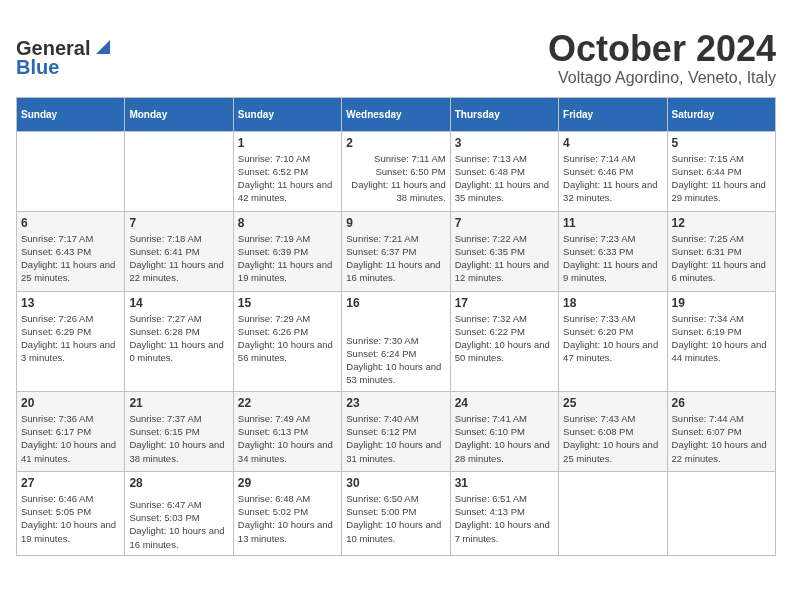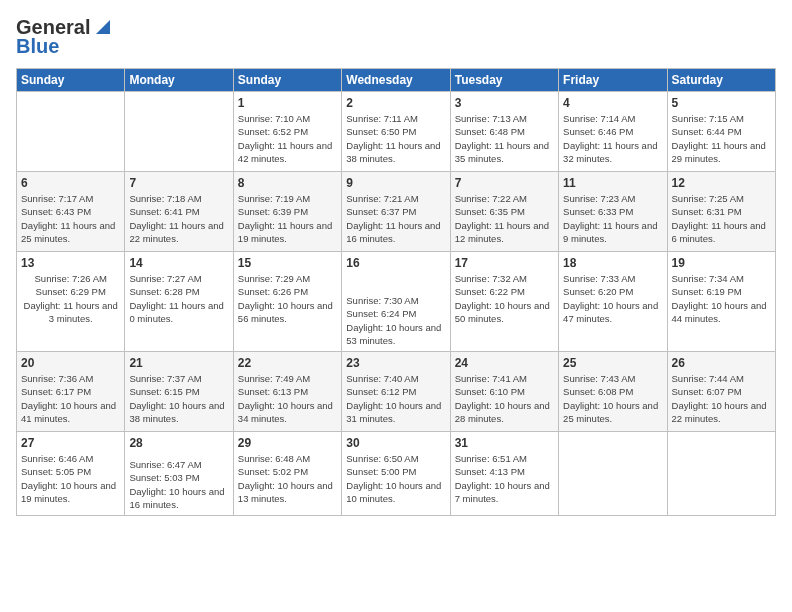--- a/index.html
+++ b/index.html
@@ -8,20 +8,21 @@
       background: #fff;
       width: 792px;
       min-height: 612px;
       padding: 16px;
     }
     .header {
       display: flex;
       justify-content: space-between;
       align-items: center;
       margin-bottom: 10px;
+      margin-top: 13px;
     }
     .logo {
       display: flex;
       flex-direction: column;
       align-items: flex-start;
     }
     .title-block {
       text-align: right;
     }
     .month-title {
@@ -35,23 +36,23 @@
       color: #555;
     }
     table {
       width: 100%;
       border-collapse: collapse;
       table-layout: fixed;
     }
     thead tr th {
       background-color: #2a6ab5;
       color: #fff;
-      font-size: 12px;
+      font-size: 10px;
       font-weight: bold;
-      padding: 4px 4px;
+      padding: 11px 4px;
       text-align: left;
       border: 1px solid #c0c0c0;
     }
     tbody tr td {
       border: 1px solid #c0c0c0;
       vertical-align: top;
       padding: 4px;
       font-size: 10px;
       color: #333;
       height: 80px;
@@ -81,47 +82,51 @@
 <div class="header">
   <div class="logo">
     <div style="display:flex; align-items:center;">
       <span style="font-size:20px; font-weight:bold; color:#333;">General</span>
       <svg width="18" height="18" viewBox="0 0 18 18" style="margin-left:2px; margin-top:-2px;">
         <polygon points="4,16 18,16 18,2" fill="#2a6ab5"></polygon>
       </svg>
     </div>
     <span style="font-size:20px; font-weight:bold; color:#2a6ab5; margin-top:-4px;">Blue</span>
   </div>
+  <div class="title-block">
+    <div class="month-title">October 2024</div>
+    <div class="location-title">Voltago Agordino, Veneto, Italy</div>
+  </div>
 </div>
 
 <table>
   <thead>
     <tr id="header-row">
         <th>Sunday</th>
         <th>Monday</th>
         <th>Sunday</th>
         <th>Wednesday</th>
-        <th>Tuesday</th>
+        <th>Thursday</th>
         <th>Friday</th>
         <th>Saturday</th>
       </tr>
   </thead>
   <tbody id="calendar-body">
       <tr>
         <td class="empty-cell"></td>
         <td class="empty-cell"></td>
         <td>
           <span class="day-num">1</span>
           <div class="cell-content" style="white-space: pre-line;">Sunrise: 7:10 AM
 Sunset: 6:52 PM
 Daylight: 11 hours and 42 minutes.</div>
         </td>
         <td>
           <span class="day-num">2</span>
-          <div class="cell-content" style="white-space: pre-line;">Sunrise: 7:11 AM
+          <div class="cell-content" style="white-space: pre-line; text-align: right;">Sunrise: 7:11 AM
 Sunset: 6:50 PM
 Daylight: 11 hours and 38 minutes.</div>
         </td>
         <td>
           <span class="day-num">3</span>
           <div class="cell-content" style="white-space: pre-line;">Sunrise: 7:13 AM
 Sunset: 6:48 PM
 Daylight: 11 hours and 35 minutes.</div>
         </td>
         <td>
@@ -177,21 +182,21 @@
         <td>
           <span class="day-num">12</span>
           <div class="cell-content" style="white-space: pre-line;">Sunrise: 7:25 AM
 Sunset: 6:31 PM
 Daylight: 11 hours and 6 minutes.</div>
         </td>
       </tr>
       <tr>
         <td>
           <span class="day-num">13</span>
-          <div class="cell-content" style="white-space: pre-line; text-align: center;">Sunrise: 7:26 AM
+          <div class="cell-content" style="white-space: pre-line;">Sunrise: 7:26 AM
 Sunset: 6:29 PM
 Daylight: 11 hours and 3 minutes.</div>
         </td>
         <td>
           <span class="day-num">14</span>
           <div class="cell-content" style="white-space: pre-line;">Sunrise: 7:27 AM
 Sunset: 6:28 PM
 Daylight: 11 hours and 0 minutes.</div>
         </td>
         <td>

